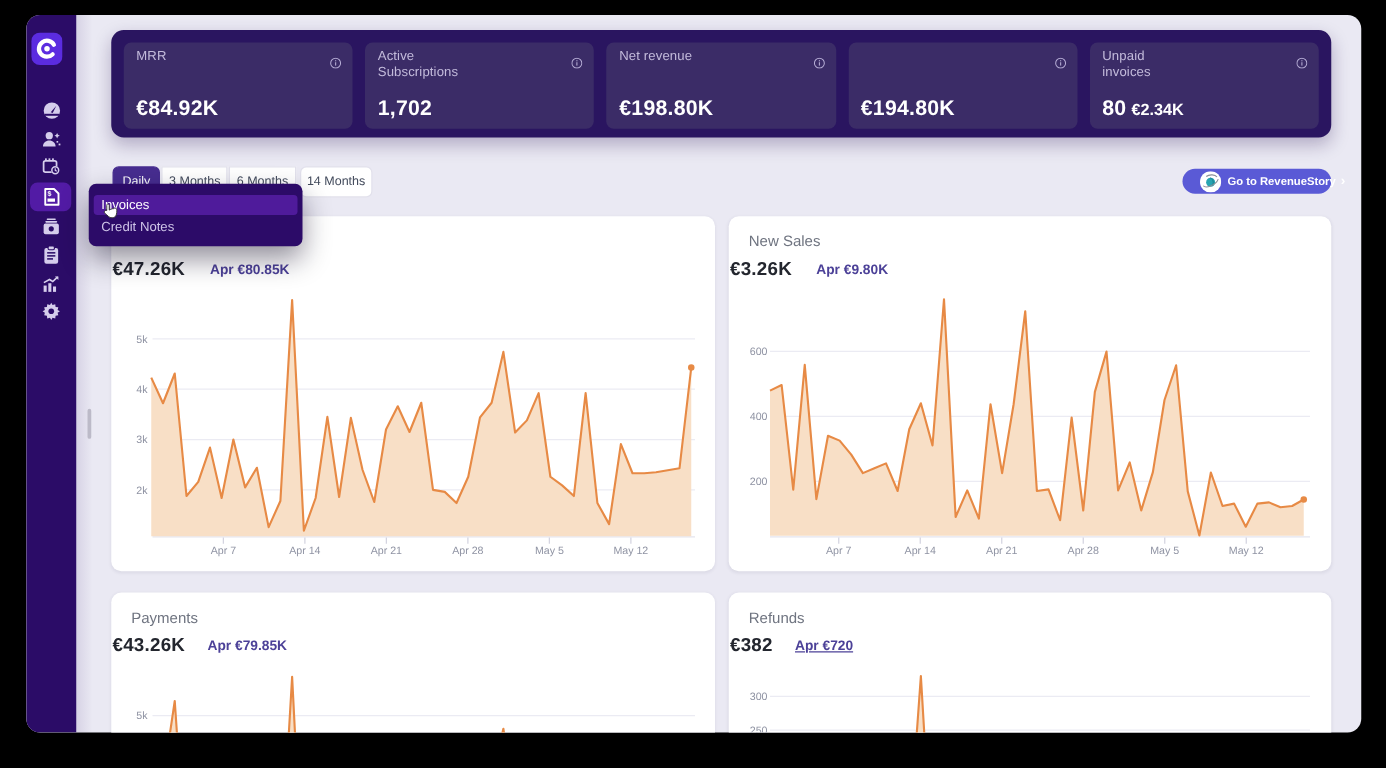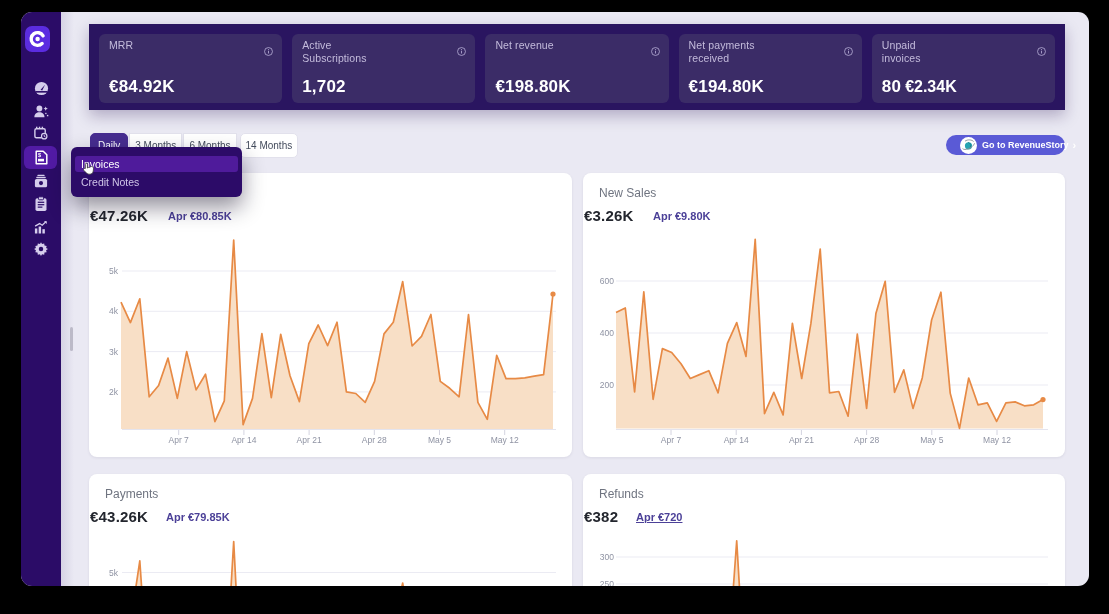--- a/index.html
+++ b/index.html
@@ -9,29 +9,29 @@
 .sidebar { position:absolute; left:0; top:0; width:40px; height:574px; background:#2b0c67; }
 .gutter { position:absolute; left:40px; top:0; width:13px; height:574px;
   background:linear-gradient(to right, rgba(43,12,103,0.10), rgba(43,12,103,0)); }
 .logo { position:absolute; left:4px; top:14px; }
 .icon { position:absolute; left:0; width:40px; text-align:center; }
 .tile { position:absolute; left:3px; top:134px; width:33px; height:23px;
   background:#521ba5; border-radius:6px; }
 .handle { position:absolute; left:49px; top:315px; width:3px; height:24px;
   border-radius:2px; background:#bcbac8; }
 .statbar { position:absolute; left:68px; top:12px; width:976px; height:86px;
-  background:#2a1560; border-radius:0; padding:10px 10px 7px 10px;
+  background:#2a1560; border-radius:10px; padding:10px 10px 7px 10px;
   display:flex; gap:10px; box-shadow:0 6px 14px rgba(35,16,80,0.28); }
 .stat { flex:1; background:#3b2c67; border-radius:6px; position:relative;
   padding:5px 10px 0 10px; }
 .stat .lab { font-size:10.5px; line-height:13px; color:#c3bbdb; letter-spacing:.1px; }
 .stat .info { position:absolute; top:8px; right:9px; }
 .stat .val { position:absolute; left:10px; bottom:6px; font-size:17px; font-weight:700;
   color:#fff; letter-spacing:.2px; }
-.stat .val small { font-size:16px; font-weight:700; margin-left:4px; letter-spacing:0; }
+.stat .val small { font-size:13px; font-weight:700; margin-left:4px; letter-spacing:0; }
 .tabs { position:absolute; left:69px; top:121px; height:25px; display:flex; gap:1px; }
 .tab { height:25px; padding:0 5px; display:flex; align-items:center; font-size:10px;
   font-weight:500; color:#434b5c; background:#fff; border:1px solid #e2e1ec; }
 .tab.last { margin-left:2px; border-radius:5px; }
 .tab.active { background:#472d90; color:#fff; border-color:#472d90; border-radius:5px; padding:0 7px;text-align:center; }
 .gobtn { position:absolute; left:925px; top:123px; width:119px; height:20px;
   background:#5a5ad6; border-radius:10px; color:#fff; font-size:9px; font-weight:600;
   display:flex; align-items:center; white-space:nowrap;padding-left:12px; }
 .gobtn .g { margin:0 5px 0 2px; display:flex; }
 .card { position:absolute; background:#fff; border-radius:8px;
@@ -136,21 +136,20 @@
     <div class="stat">
         <div class="lab">Net revenue</div>
         <div class="info"><svg width="9" height="9" viewBox="0 0 10 10">
             <circle cx="5" cy="5" r="4.4" fill="none" stroke="#b7aed6" stroke-width="0.9"></circle>
             <rect x="4.55" y="4.2" width="0.95" height="3" fill="#b7aed6"></rect>
             <rect x="4.55" y="2.4" width="0.95" height="1" fill="#b7aed6"></rect>
           </svg></div>
       <div class="val">€198.80K</div>
       </div>
     <div class="stat">
-        <div class="lab">Net payments<br>received</div>
         <div class="info"><svg width="9" height="9" viewBox="0 0 10 10">
             <circle cx="5" cy="5" r="4.4" fill="none" stroke="#b7aed6" stroke-width="0.9"></circle>
             <rect x="4.55" y="4.2" width="0.95" height="3" fill="#b7aed6"></rect>
             <rect x="4.55" y="2.4" width="0.95" height="1" fill="#b7aed6"></rect>
           </svg></div>
       <div class="val">€194.80K</div>
       </div>
     <div class="stat">
         <div class="lab">Unpaid<br>invoices</div>
         <div class="info"><svg width="9" height="9" viewBox="0 0 10 10">

